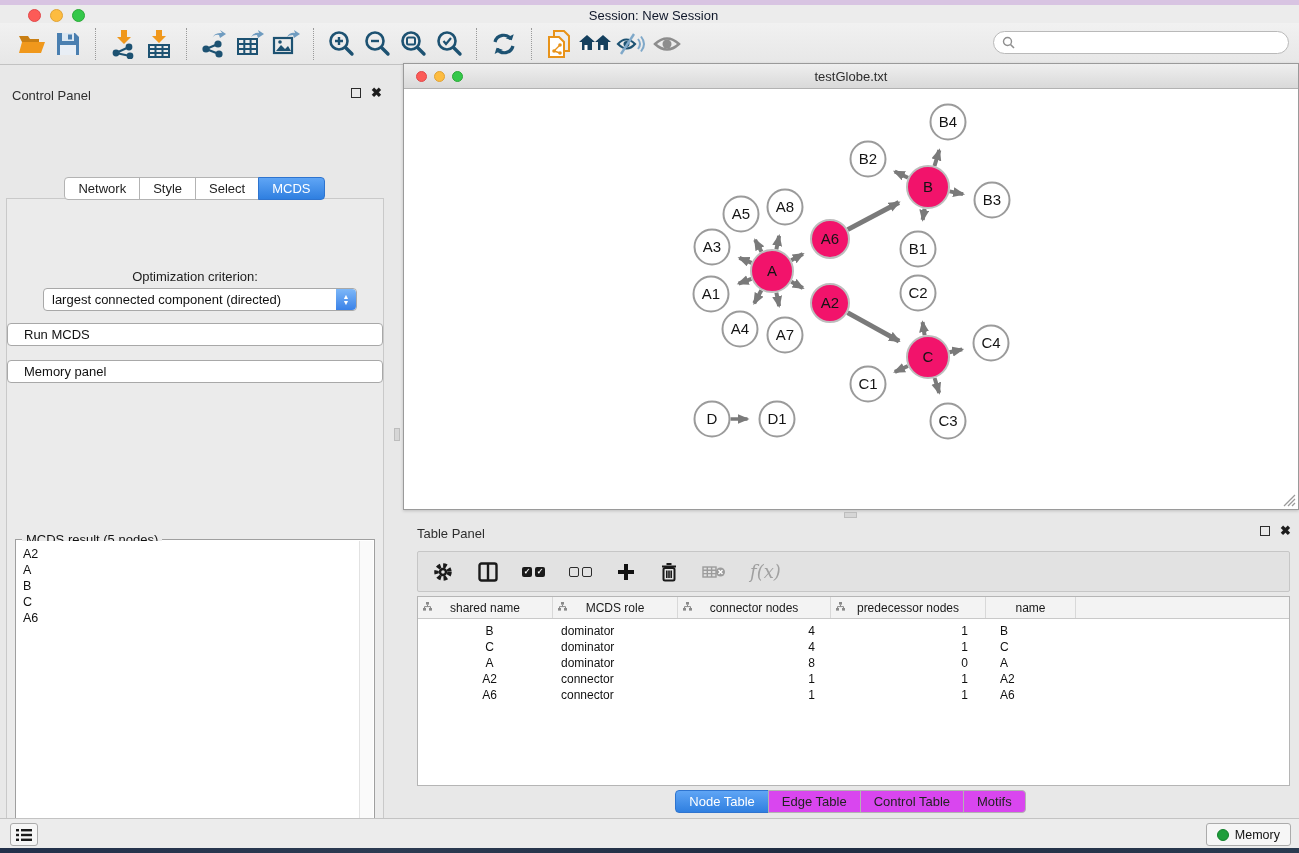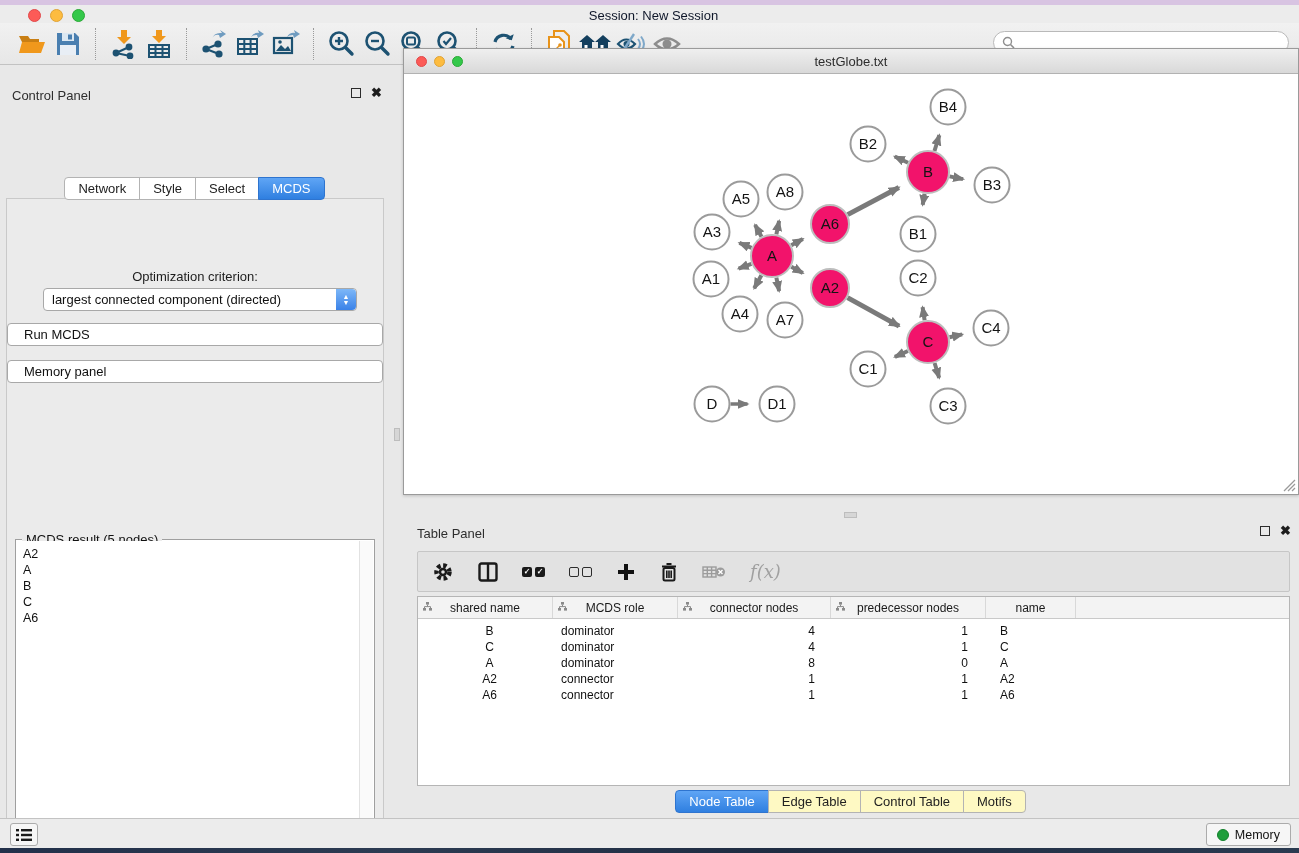--- a/index.html
+++ b/index.html
@@ -46,21 +46,21 @@
   .result-legend { position:absolute; left:6px; top:-8px; background:#ebebeb; padding:0 4px; font-size:13px; color:#111; }
   .result-list { position:absolute; inset:1px 15px 1px 1px; background:#fff; padding:5px 6px; }
   .result-scroll { position:absolute; right:1px; top:1px; bottom:1px; width:14px; background:#fafafa; border-left:1px solid #e2e2e2; }
   .result-item { font-size:12.5px; color:#111; line-height:16px; cursor:pointer; }
 
   
   .v-divider-handle { position:absolute; left:394px; top:428px; width:6px; height:13px; background:#d6d6d6; border:1px solid #bdbdbd; }
   .h-divider-handle { position:absolute; left:844px; top:512px; width:13px; height:6px; background:#d6d6d6; border:1px solid #bdbdbd; }
 
   
-  .net-window { position:absolute; left:403px; top:48px; width:896px; height:447px; background:#fff; border:1px solid #9a9a9a; box-shadow:0 1px 3px rgba(0,0,0,.18); }
+  .net-window { position:absolute; left:403px; top:63px; width:896px; height:447px; background:#fff; border:1px solid #9a9a9a; box-shadow:0 1px 3px rgba(0,0,0,.18); }
   .net-titlebar { position:absolute; left:0; top:0; width:100%; height:25px; background:linear-gradient(#efefef,#d9d9d9); border-bottom:1px solid #b2b2b2; }
   .net-lights { position:absolute; left:12px; top:7px; display:flex; gap:7px; }
   .net-lights .light { width:11px; height:11px; }
   .net-title { position:absolute; left:0; right:0; top:5px; text-align:center; font-size:13px; color:#2d2d2d; }
   .net-canvas { position:absolute; left:1px; top:26px; width:892px; height:419px; background:#fff; }
   .resize-grip { position:absolute; right:2px; bottom:2px; }
 
   
   .table-panel { position:absolute; left:403px; top:520px; width:896px; height:298px; background:#e8e8e8; }
   .tp-title { position:absolute; left:14px; top:6px; font-size:13px; color:#2e2e2e; }
@@ -74,21 +74,21 @@
   .thead { display:flex; height:22px; background:#f3f3f3; border-bottom:1px solid #c9c9c9; }
   .th { position:relative; display:flex; align-items:center; justify-content:center; font-size:12px; color:#1a1a1a; border-right:1px solid #d8d8d8; }
   .th .hier { position:absolute; left:5px; top:5px; }
   .trow { display:flex; height:16px; }
   .td { font-size:12px; color:#111; line-height:16px; white-space:nowrap; overflow:hidden; }
   .c1{width:135px;text-align:center;} .c2{width:125px;} .c3{width:153px;} .c4{width:155px;} .c5{width:90px;} .c6{flex:1;}
   .td.c1{padding-left:8px;} .td.c2{padding-left:8px;}
   .td.c3{text-align:right;padding-right:16px;} .td.c4{text-align:right;padding-right:18px;}
   .td.c5{padding-left:14px;}
   .tp-tabs { position:absolute; left:0; top:270px; width:100%; display:flex; justify-content:center; }
-  .tp-tab { height:23px; padding:0 13px; background:#fef9c3; border:1px solid #b3b3b3; margin-left:-1px; font-size:13px; color:#222; display:flex; align-items:center; cursor:pointer; }
+  .tp-tab { height:23px; padding:0 13px; background:#d946ef; border:1px solid #b3b3b3; margin-left:-1px; font-size:13px; color:#222; display:flex; align-items:center; cursor:pointer; }
   .tp-tab:first-child { border-radius:4px 0 0 4px; }
   .tp-tab:last-child { border-radius:0 4px 4px 0; }
   .tp-tab.selected { background:linear-gradient(#5fa5f5,#2f7fe0); border-color:#2e74cf; color:#fff; }
 
   
   .statusbar { position:absolute; left:0; top:818px; width:100%; height:30px; background:#ececec; border-top:1px solid #c3c3c3; }
   .status-left-btn { position:absolute; left:10px; top:4px; width:28px; height:23px; background:#f6f6f6; border:1px solid #ababab; border-radius:3px; display:flex; align-items:center; justify-content:center; cursor:pointer; }
   .memory-btn { position:absolute; right:8px; top:4px; height:23px; padding:0 10px; background:#f6f6f6; border:1px solid #ababab; border-radius:3px; display:flex; align-items:center; gap:6px; font-size:12.5px; color:#111; cursor:pointer; }
   .mem-dot { width:12px; height:12px; border-radius:50%; background:#1f9e3c; border:1px solid #13802c; }
   .desktop-strip { position:absolute; left:0; top:848px; width:100%; height:5px; background:linear-gradient(90deg,#22304a,#2c3b52 30%,#1f2c42 60%,#2a3a50); }

